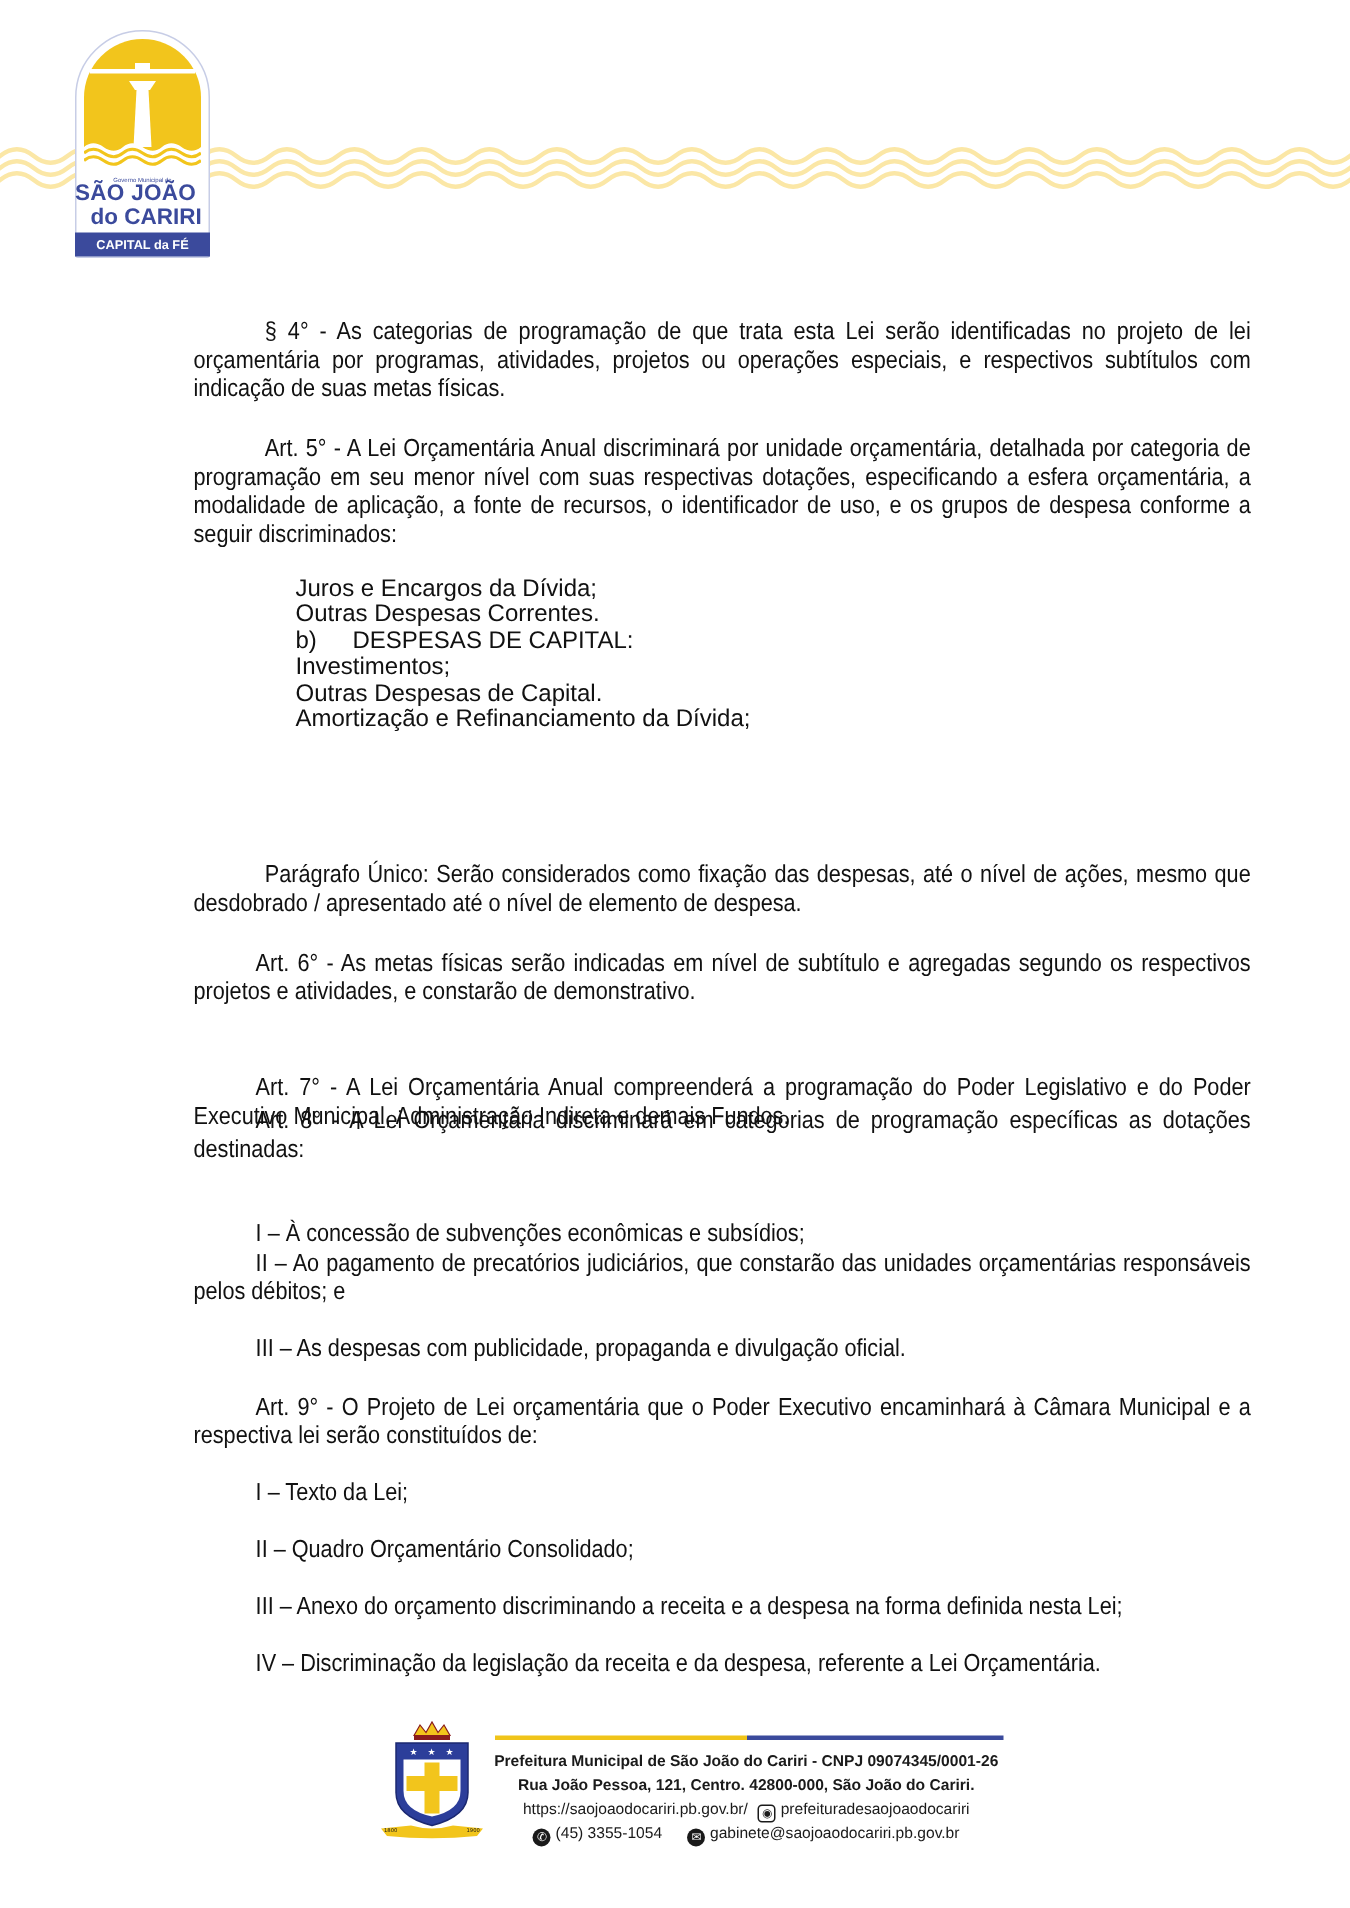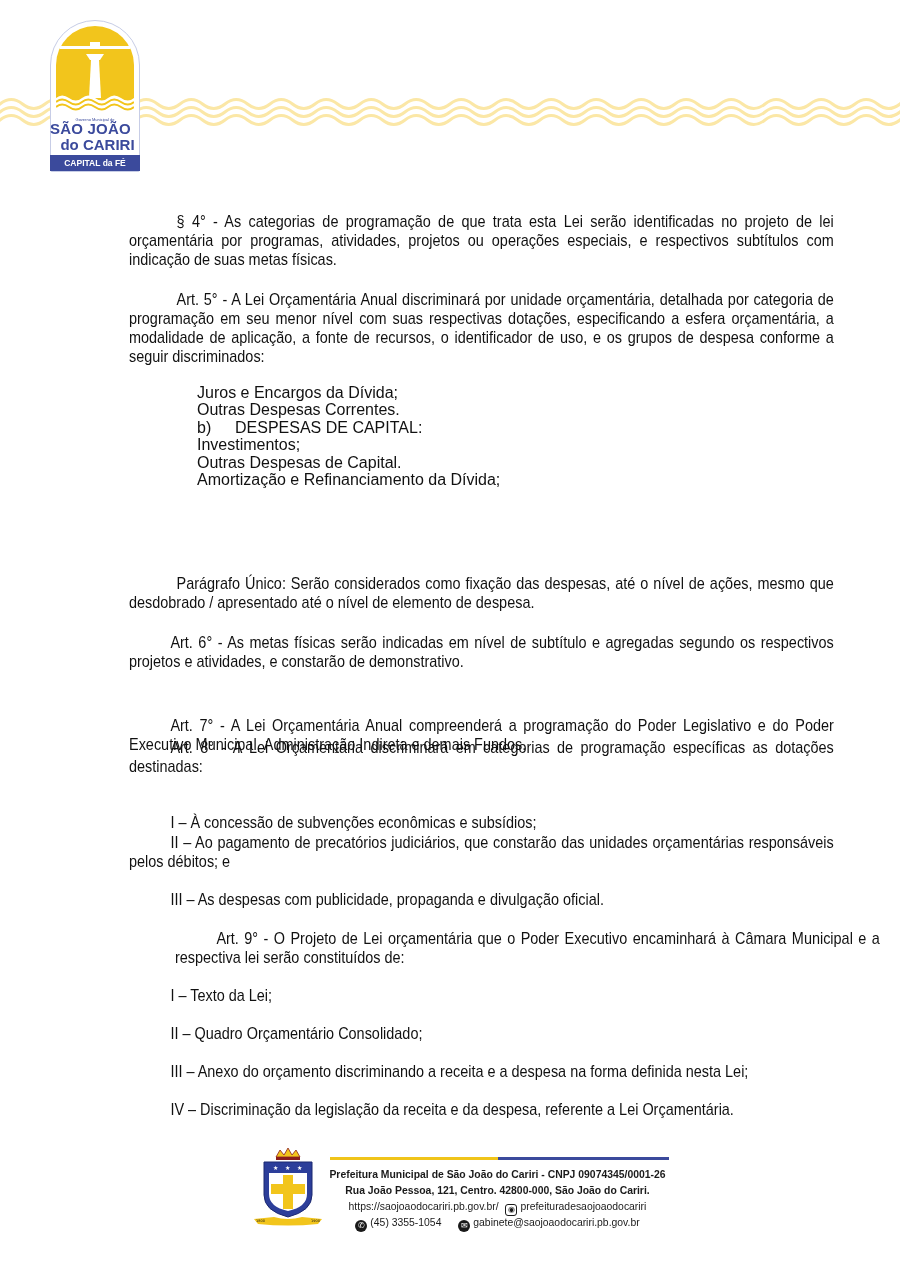--- a/index.html
+++ b/index.html
@@ -105,21 +105,21 @@
   </p>
 
   <p class="para" style="top:621px;">
     <span class="narrow" style="text-indent:47px; width:800px; transform:scaleX(0.881);">II – Ao pagamento de precatórios judiciários, que constarão das unidades orçamentárias responsáveis pelos débitos; e</span>
   </p>
 
   <p class="para" style="top:678px;">
     <span class="narrow" style="text-indent:47px; width:800px; transform:scaleX(0.881);">III – As despesas com publicidade, propaganda e divulgação oficial.</span>
   </p>
 
-  <p class="para" style="top:717px;margin-left:46px;">
+  <p class="para" style="top:717px;">
     <span class="narrow" style="text-indent:47px; width:800px; transform:scaleX(0.881);">Art. 9° - O Projeto de Lei orçamentária que o Poder Executivo encaminhará à Câmara Municipal e a respectiva lei serão constituídos de:</span>
   </p>
 
   <p class="para" style="top:774px;">
     <span class="narrow" style="text-indent:47px; width:800px; transform:scaleX(0.881);">I – Texto da Lei;</span>
   </p>
 
   <p class="para" style="top:812px;">
     <span class="narrow" style="text-indent:47px; width:800px; transform:scaleX(0.881);">II – Quadro Orçamentário Consolidado;</span>
   </p>

